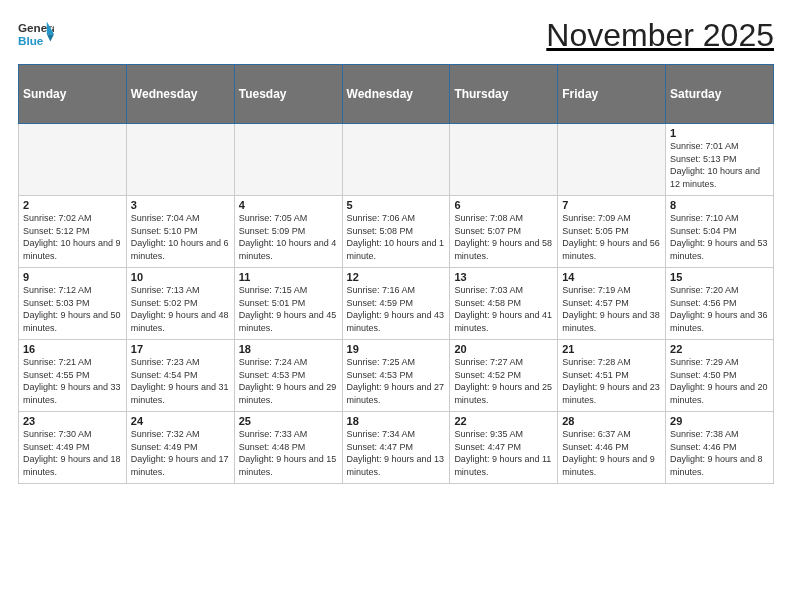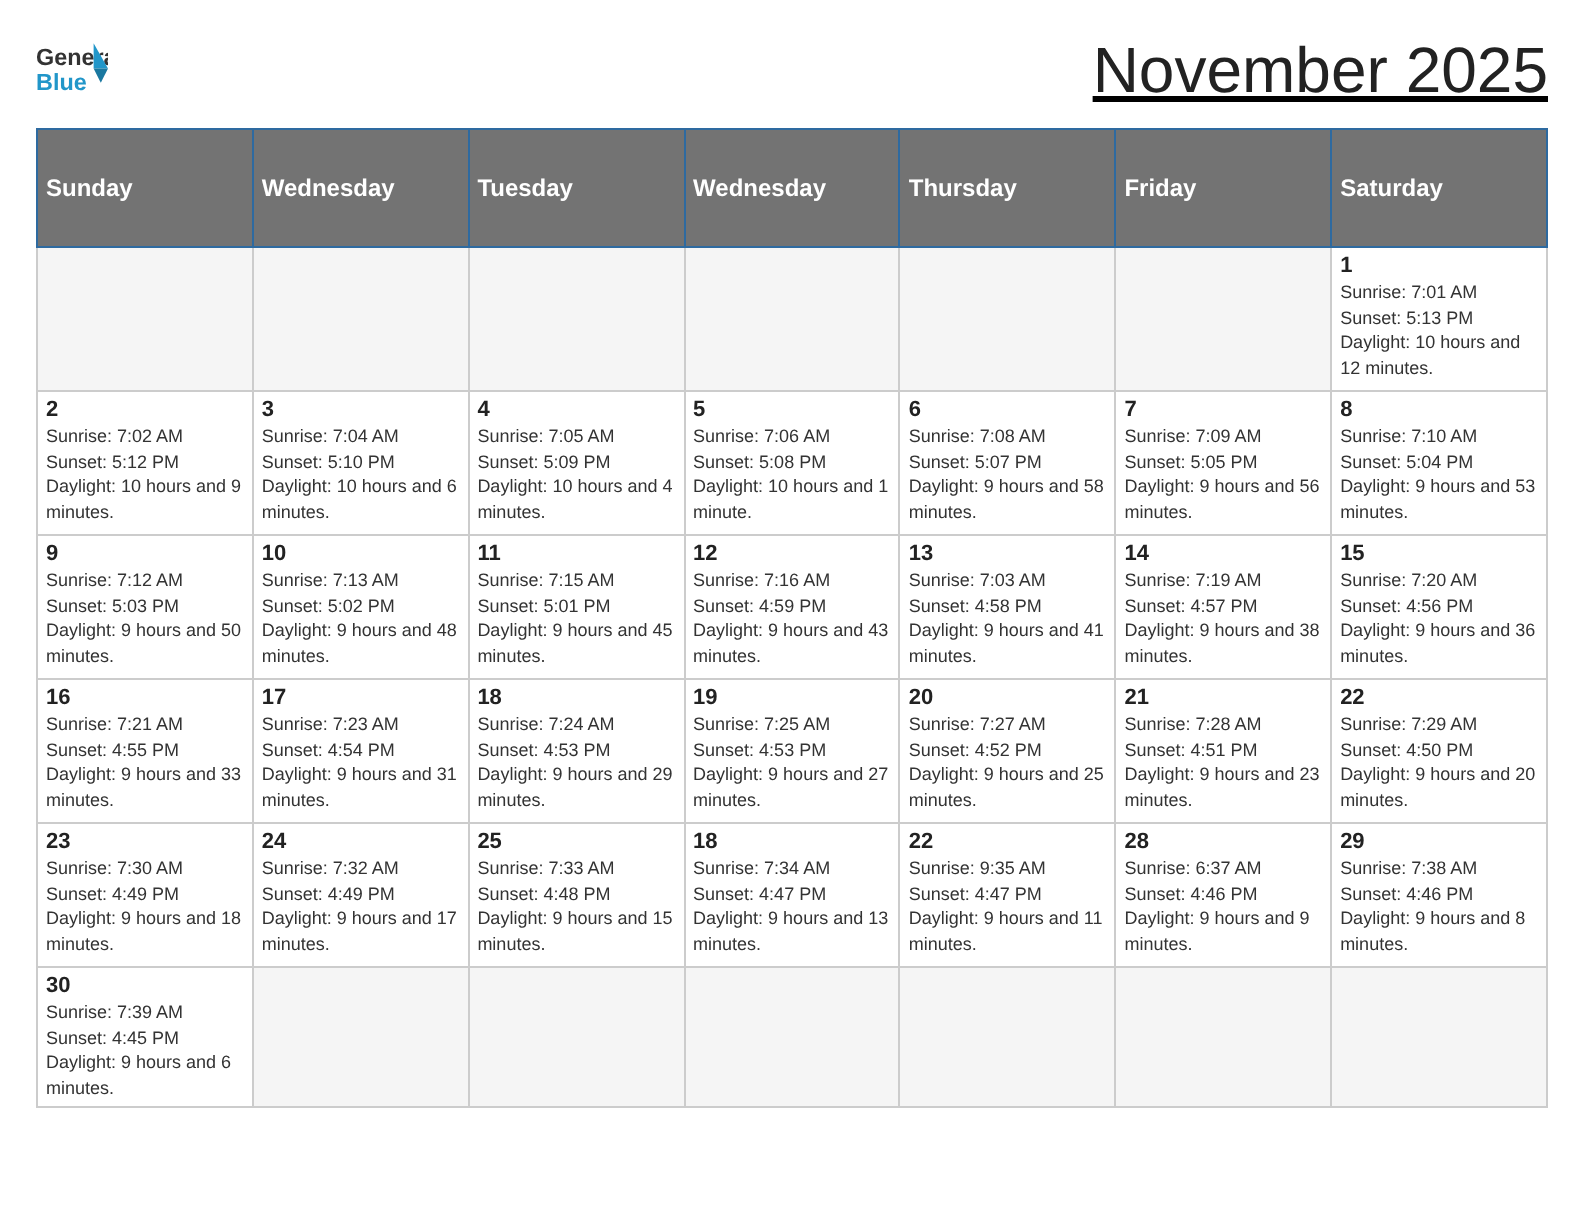--- a/index.html
+++ b/index.html
@@ -336,30 +336,15 @@
 and 9 minutes.</div>
           </td>
           <td>
             <span class="day-number">29</span>
             <div class="day-info">Sunrise: 7:38 AM
 Sunset: 4:46 PM
 Daylight: 9 hours
 and 8 minutes.</div>
           </td>
         </tr>
-        <tr class="last-row">
-          <td>
-            <span class="day-number">30</span>
-            <div class="day-info">Sunrise: 7:39 AM
-Sunset: 4:45 PM
-Daylight: 9 hours
-and 6 minutes.</div>
-          </td>
-          <td class="empty"></td>
-          <td class="empty"></td>
-          <td class="empty"></td>
-          <td class="empty"></td>
-          <td class="empty"></td>
-          <td class="empty"></td>
-        </tr>
       </tbody>
   </table>
 </div>
 
 </body></html>

